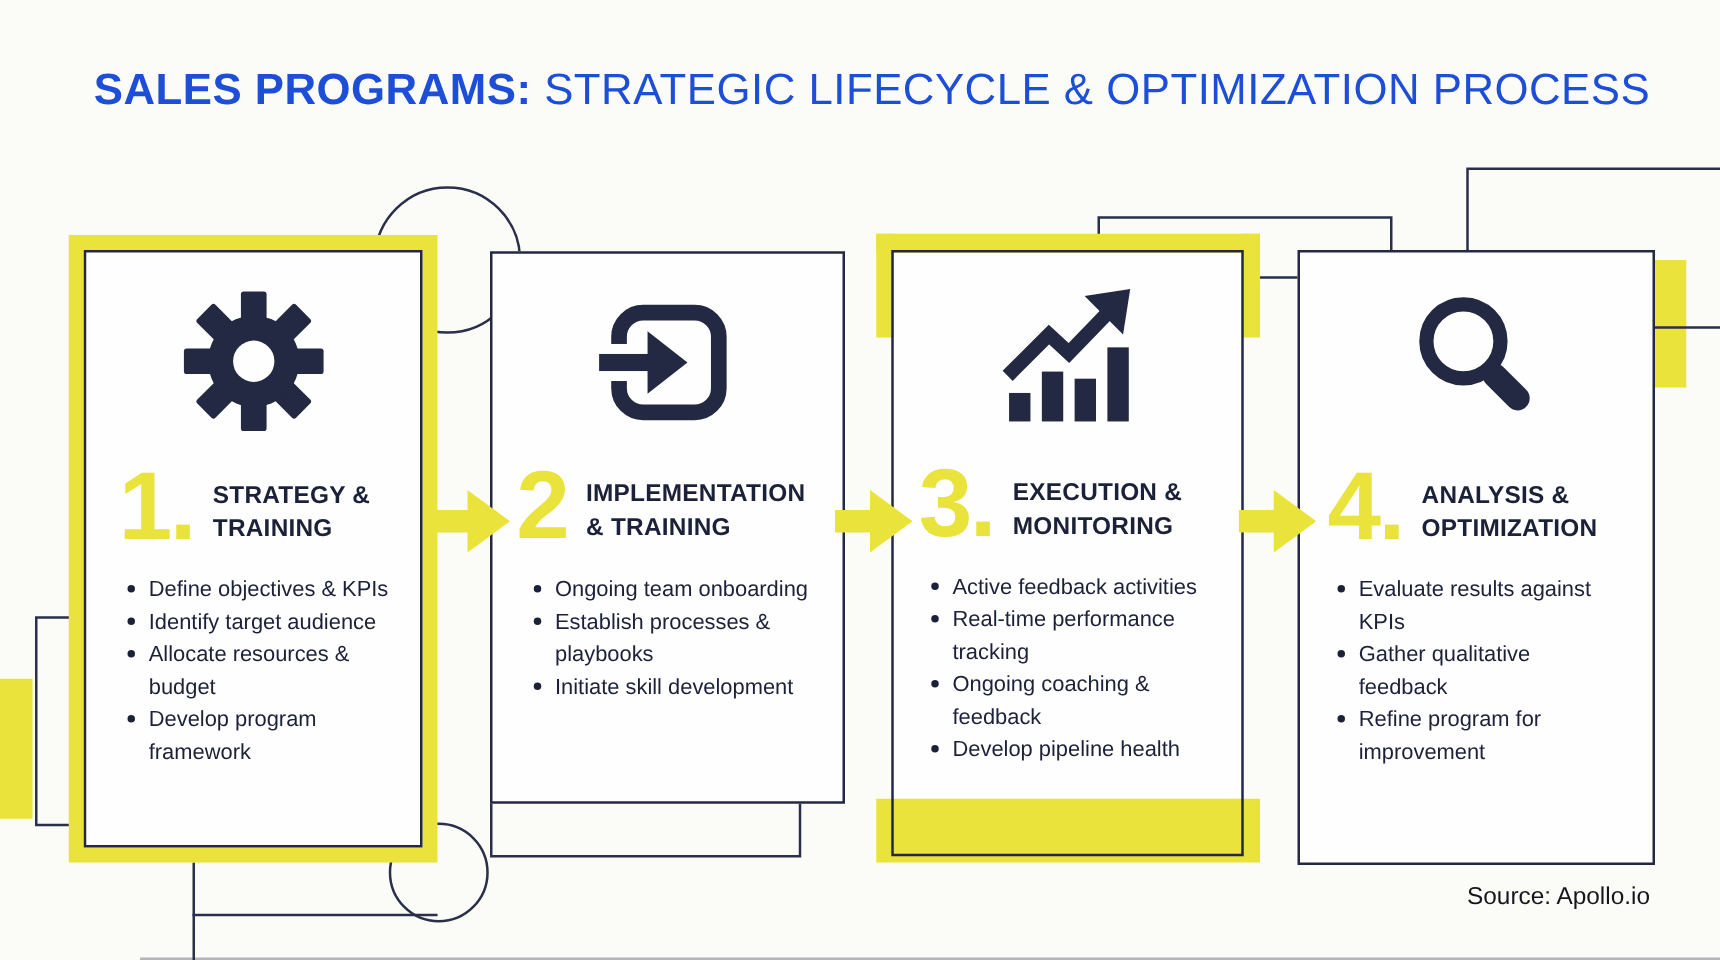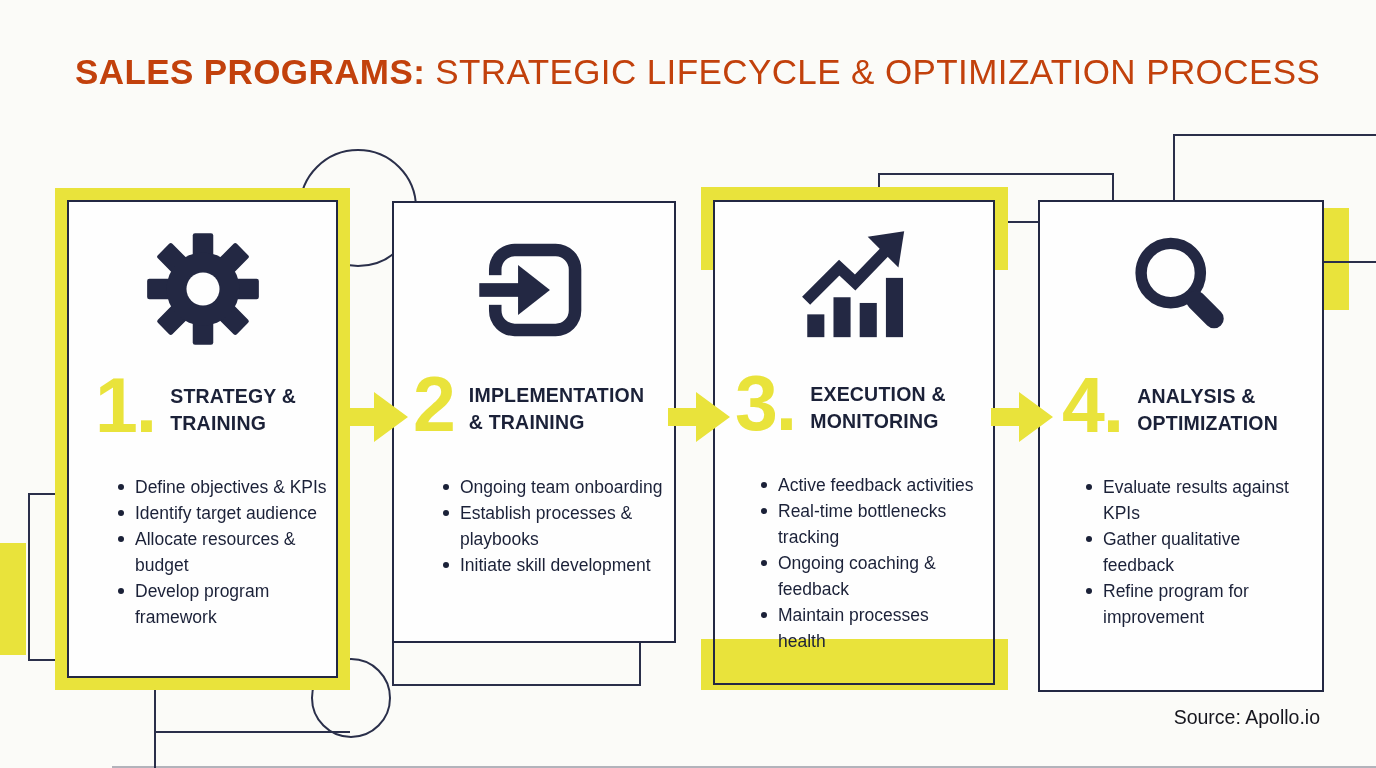--- a/index.html
+++ b/index.html
@@ -19,21 +19,21 @@
   .deco-vline-bl{left:154px;top:690px;width:2px;height:78px;background:#2a2f4a;}
   .deco-hline-bl{left:154px;top:731px;width:196px;height:2px;background:#2a2f4a;}
   .deco-rect-undercard2{left:392px;top:560px;width:245px;height:122px;}
   .deco-rect-abovecard3{left:878px;top:173px;width:232px;height:46px;}
   .deco-rect-topright{left:1173px;top:134px;width:220px;height:125px;}
   .deco-yellow-right{left:1321px;top:208px;width:28px;height:102px;z-index:0;}
   .deco-baseline{left:112px;top:766px;width:1264px;height:2px;background:rgba(42,47,74,.35);}
 
   
   .page-title{position:absolute;left:75px;top:52px;z-index:5;font-size:35px;letter-spacing:.4px;
-    color:#c2410c;white-space:nowrap;}
+    color:#1d4ed8;white-space:nowrap;}
   .page-title .tb{font-weight:700;}
   .page-title .tr{font-weight:400;}
 
   
   .card-frame1{position:absolute;left:55px;top:188px;width:295px;height:502px;background:#e9e33b;z-index:2;}
   .card1-inner{position:absolute;left:12px;top:12px;right:12px;bottom:12px;background:#fefefe;
     border:2px solid #232843;}
   .card{position:absolute;background:#fefefe;border:2px solid #232843;z-index:3;}
   .card2{left:392px;top:201px;width:280px;height:438px;}
   .card4{left:1038px;top:200px;width:282px;height:488px;}
@@ -44,21 +44,21 @@
   .c3-yellow-bottom{left:701px;top:639px;width:307px;height:51px;z-index:2;}
   .c3-border{position:absolute;left:713px;top:200px;width:282px;height:485px;border:2px solid #232843;
     background:transparent;z-index:3;box-sizing:border-box;}
 
   
   .icon-wrap{position:absolute;top:30px;left:0;right:0;display:flex;justify-content:center;}
   .icon-wrap svg{width:114px;height:114px;}
   .head{position:absolute;display:flex;align-items:flex-start;gap:15px;}
   .num{font-size:77px;line-height:62px;font-weight:700;color:#e9e33b;letter-spacing:-2px;}
   .titles{padding-top:9px;font-size:19.5px;line-height:27px;font-weight:700;color:#1b2138;letter-spacing:.2px;}
-  .bullets{position:absolute;margin:16px;padding:0;list-style:none;font-size:17.5px;line-height:26px;color:#1b2138;}
+  .bullets{position:absolute;margin:0;padding:0;list-style:none;font-size:17.5px;line-height:26px;color:#1b2138;}
   .bullets li{position:relative;padding-left:19px;}
   .bullets li .dot{position:absolute;left:2px;top:10px;width:6px;height:6px;border-radius:50%;background:#1b2138;}
 
   .card1-inner .head{left:26px;top:172px;}
   .card1-inner .bullets{left:31px;top:256px;width:218px;}
   .card2 .head{left:19px;top:170px;}
   .card2 .bullets{left:31px;top:255px;width:228px;}
   .card3-content{position:absolute;left:713px;top:200px;width:282px;height:485px;z-index:4;}
   .card3-content .head{left:22px;top:172px;}
   .card3-content .bullets{left:30px;top:256px;width:218px;}
@@ -173,23 +173,23 @@
     </div>
     <div class="head">
       <div class="num">3.</div>
       <div class="titles">
         <div>EXECUTION &amp;</div>
         <div>MONITORING</div>
       </div>
     </div>
     <ul class="bullets">
       <li><span class="dot"></span><span>Active feedback activities</span></li>
-      <li><span class="dot"></span><span>Real-time bottlenecks tracking</span></li>
+      <li><span class="dot"></span><span>Real-time performance tracking</span></li>
       <li><span class="dot"></span><span>Ongoing coaching &amp; feedback</span></li>
-      <li><span class="dot"></span><span>Maintain processes health</span></li>
+      <li><span class="dot"></span><span>Develop pipeline health</span></li>
     </ul>
   </div>
 
   <div class="card card4">
     <div class="icon-wrap">
       <svg viewBox="0 0 100 100" aria-hidden="true">
         <circle cx="41" cy="36" r="26" fill="none" stroke="#232843" stroke-width="10"></circle>
         <line x1="63" y1="60" x2="79" y2="76" stroke="#232843" stroke-width="17" stroke-linecap="round"></line>
       </svg>
     </div>

